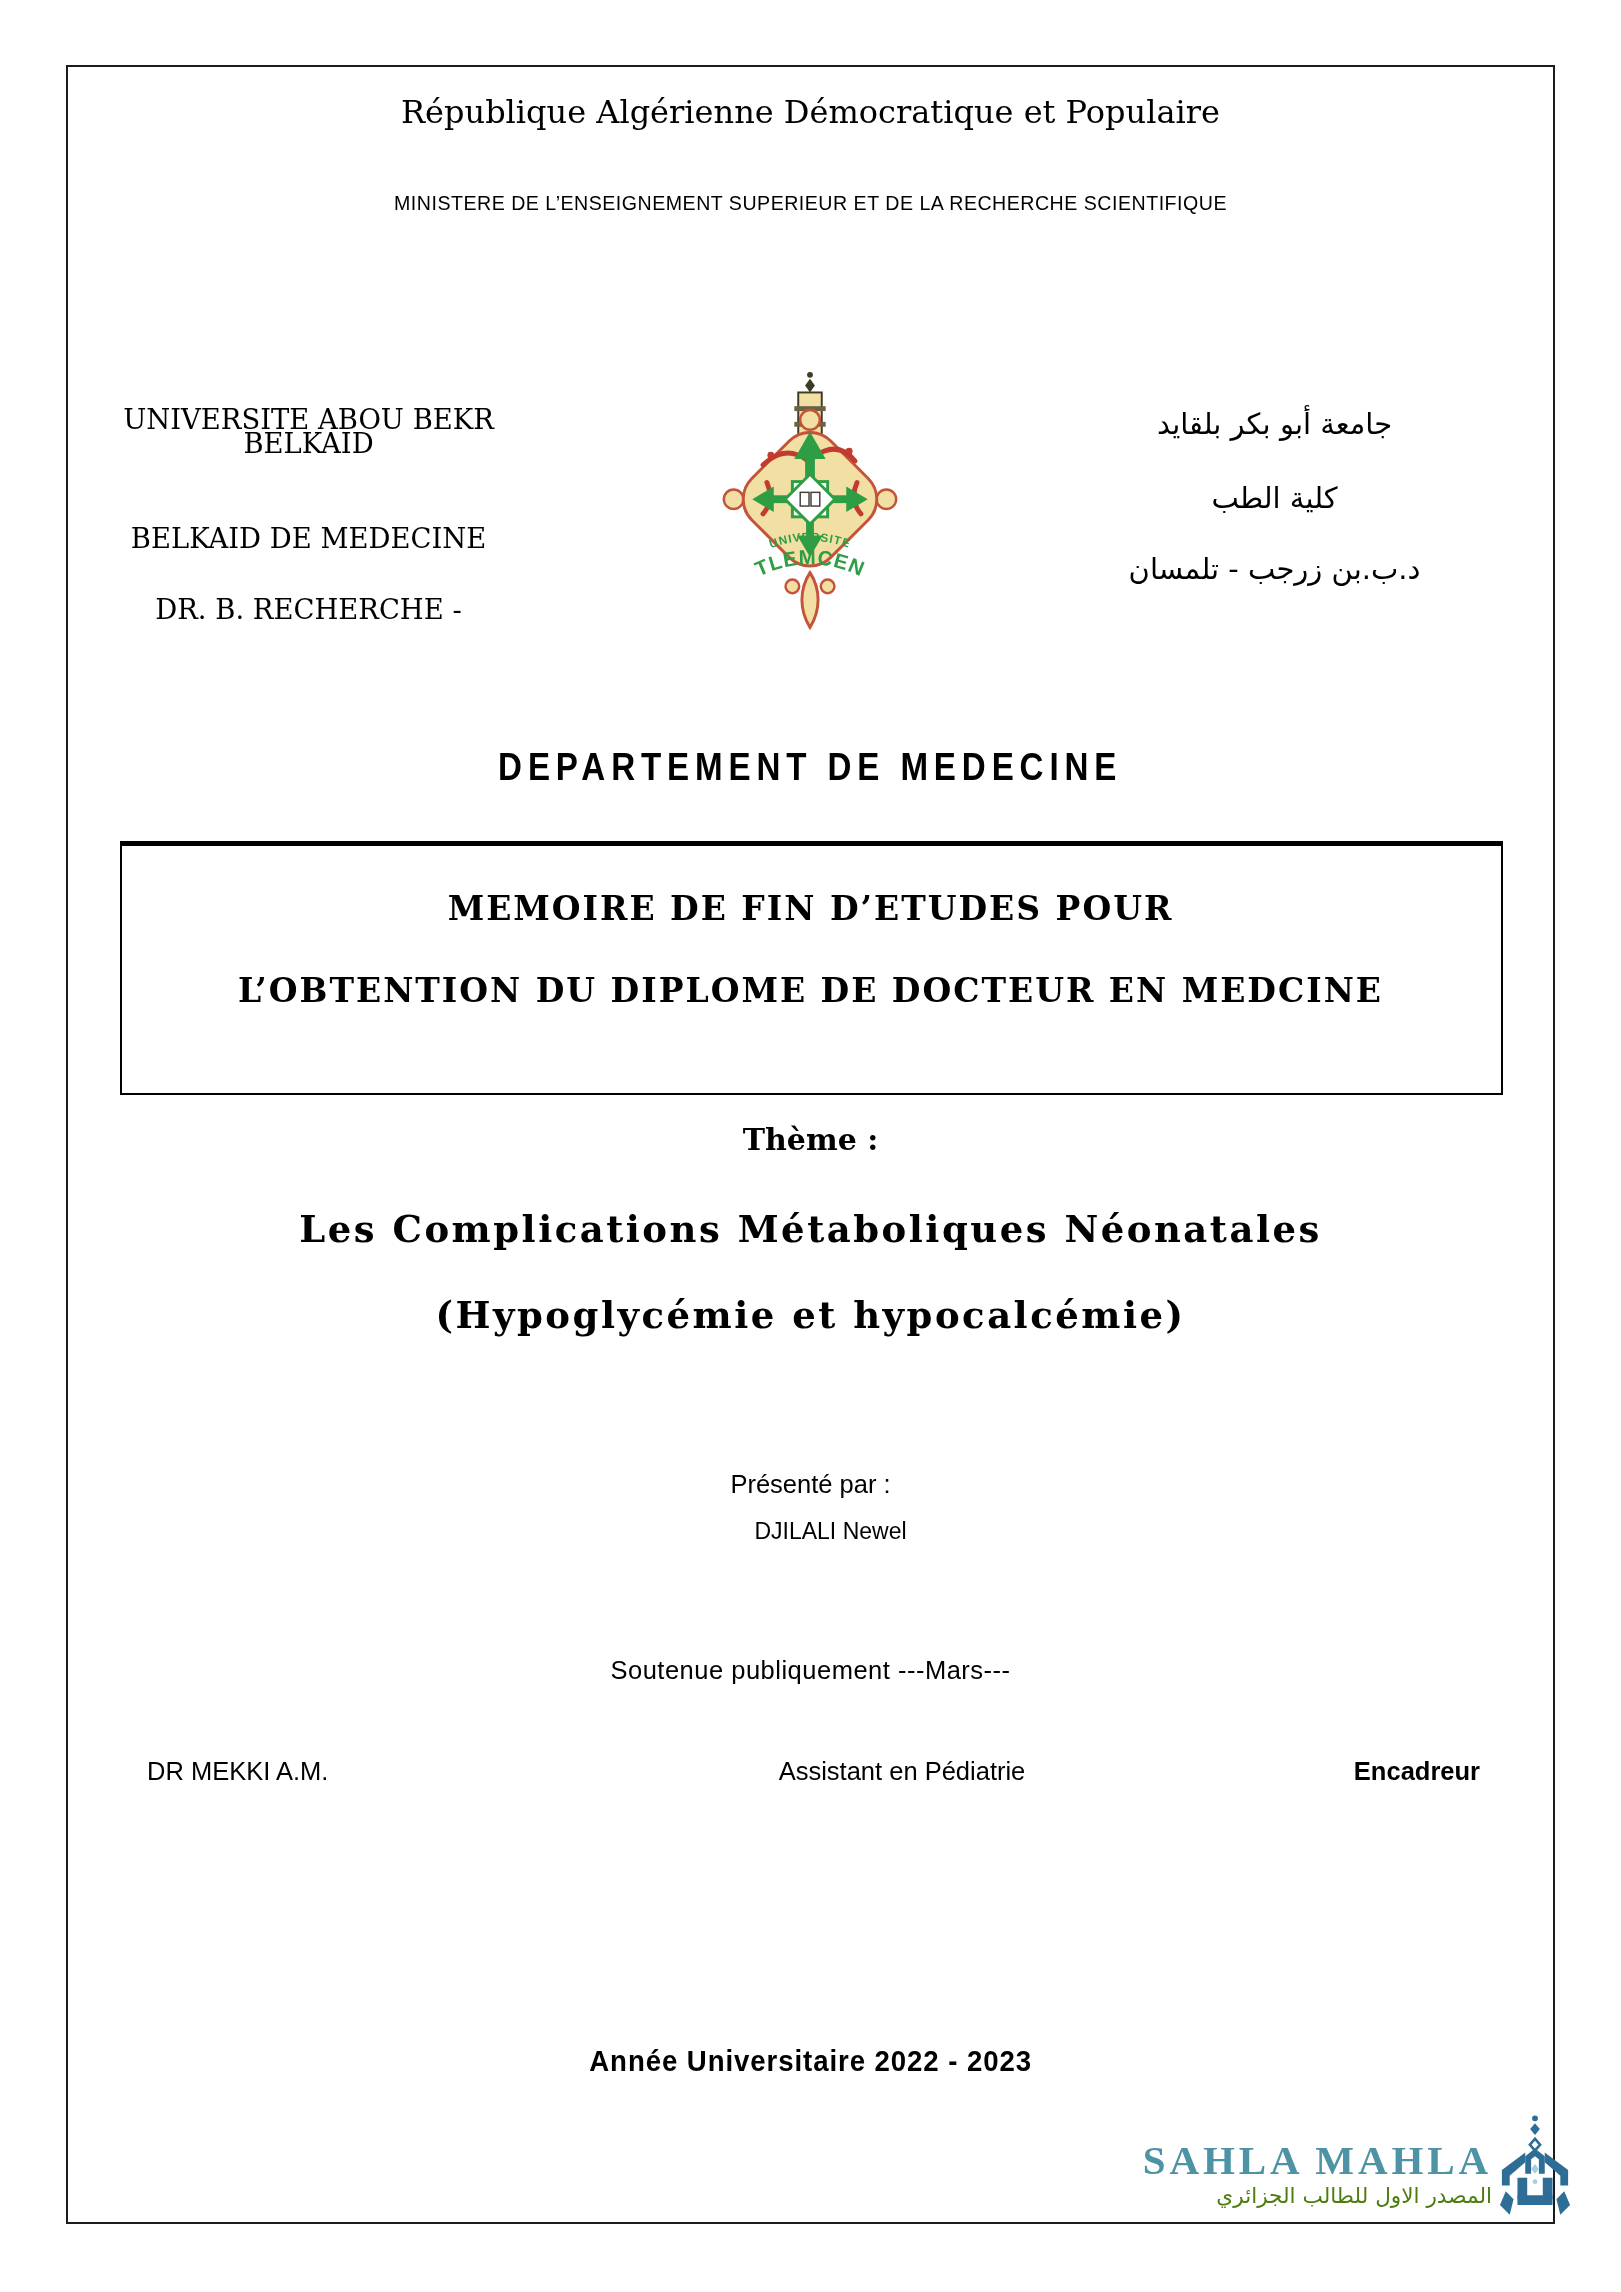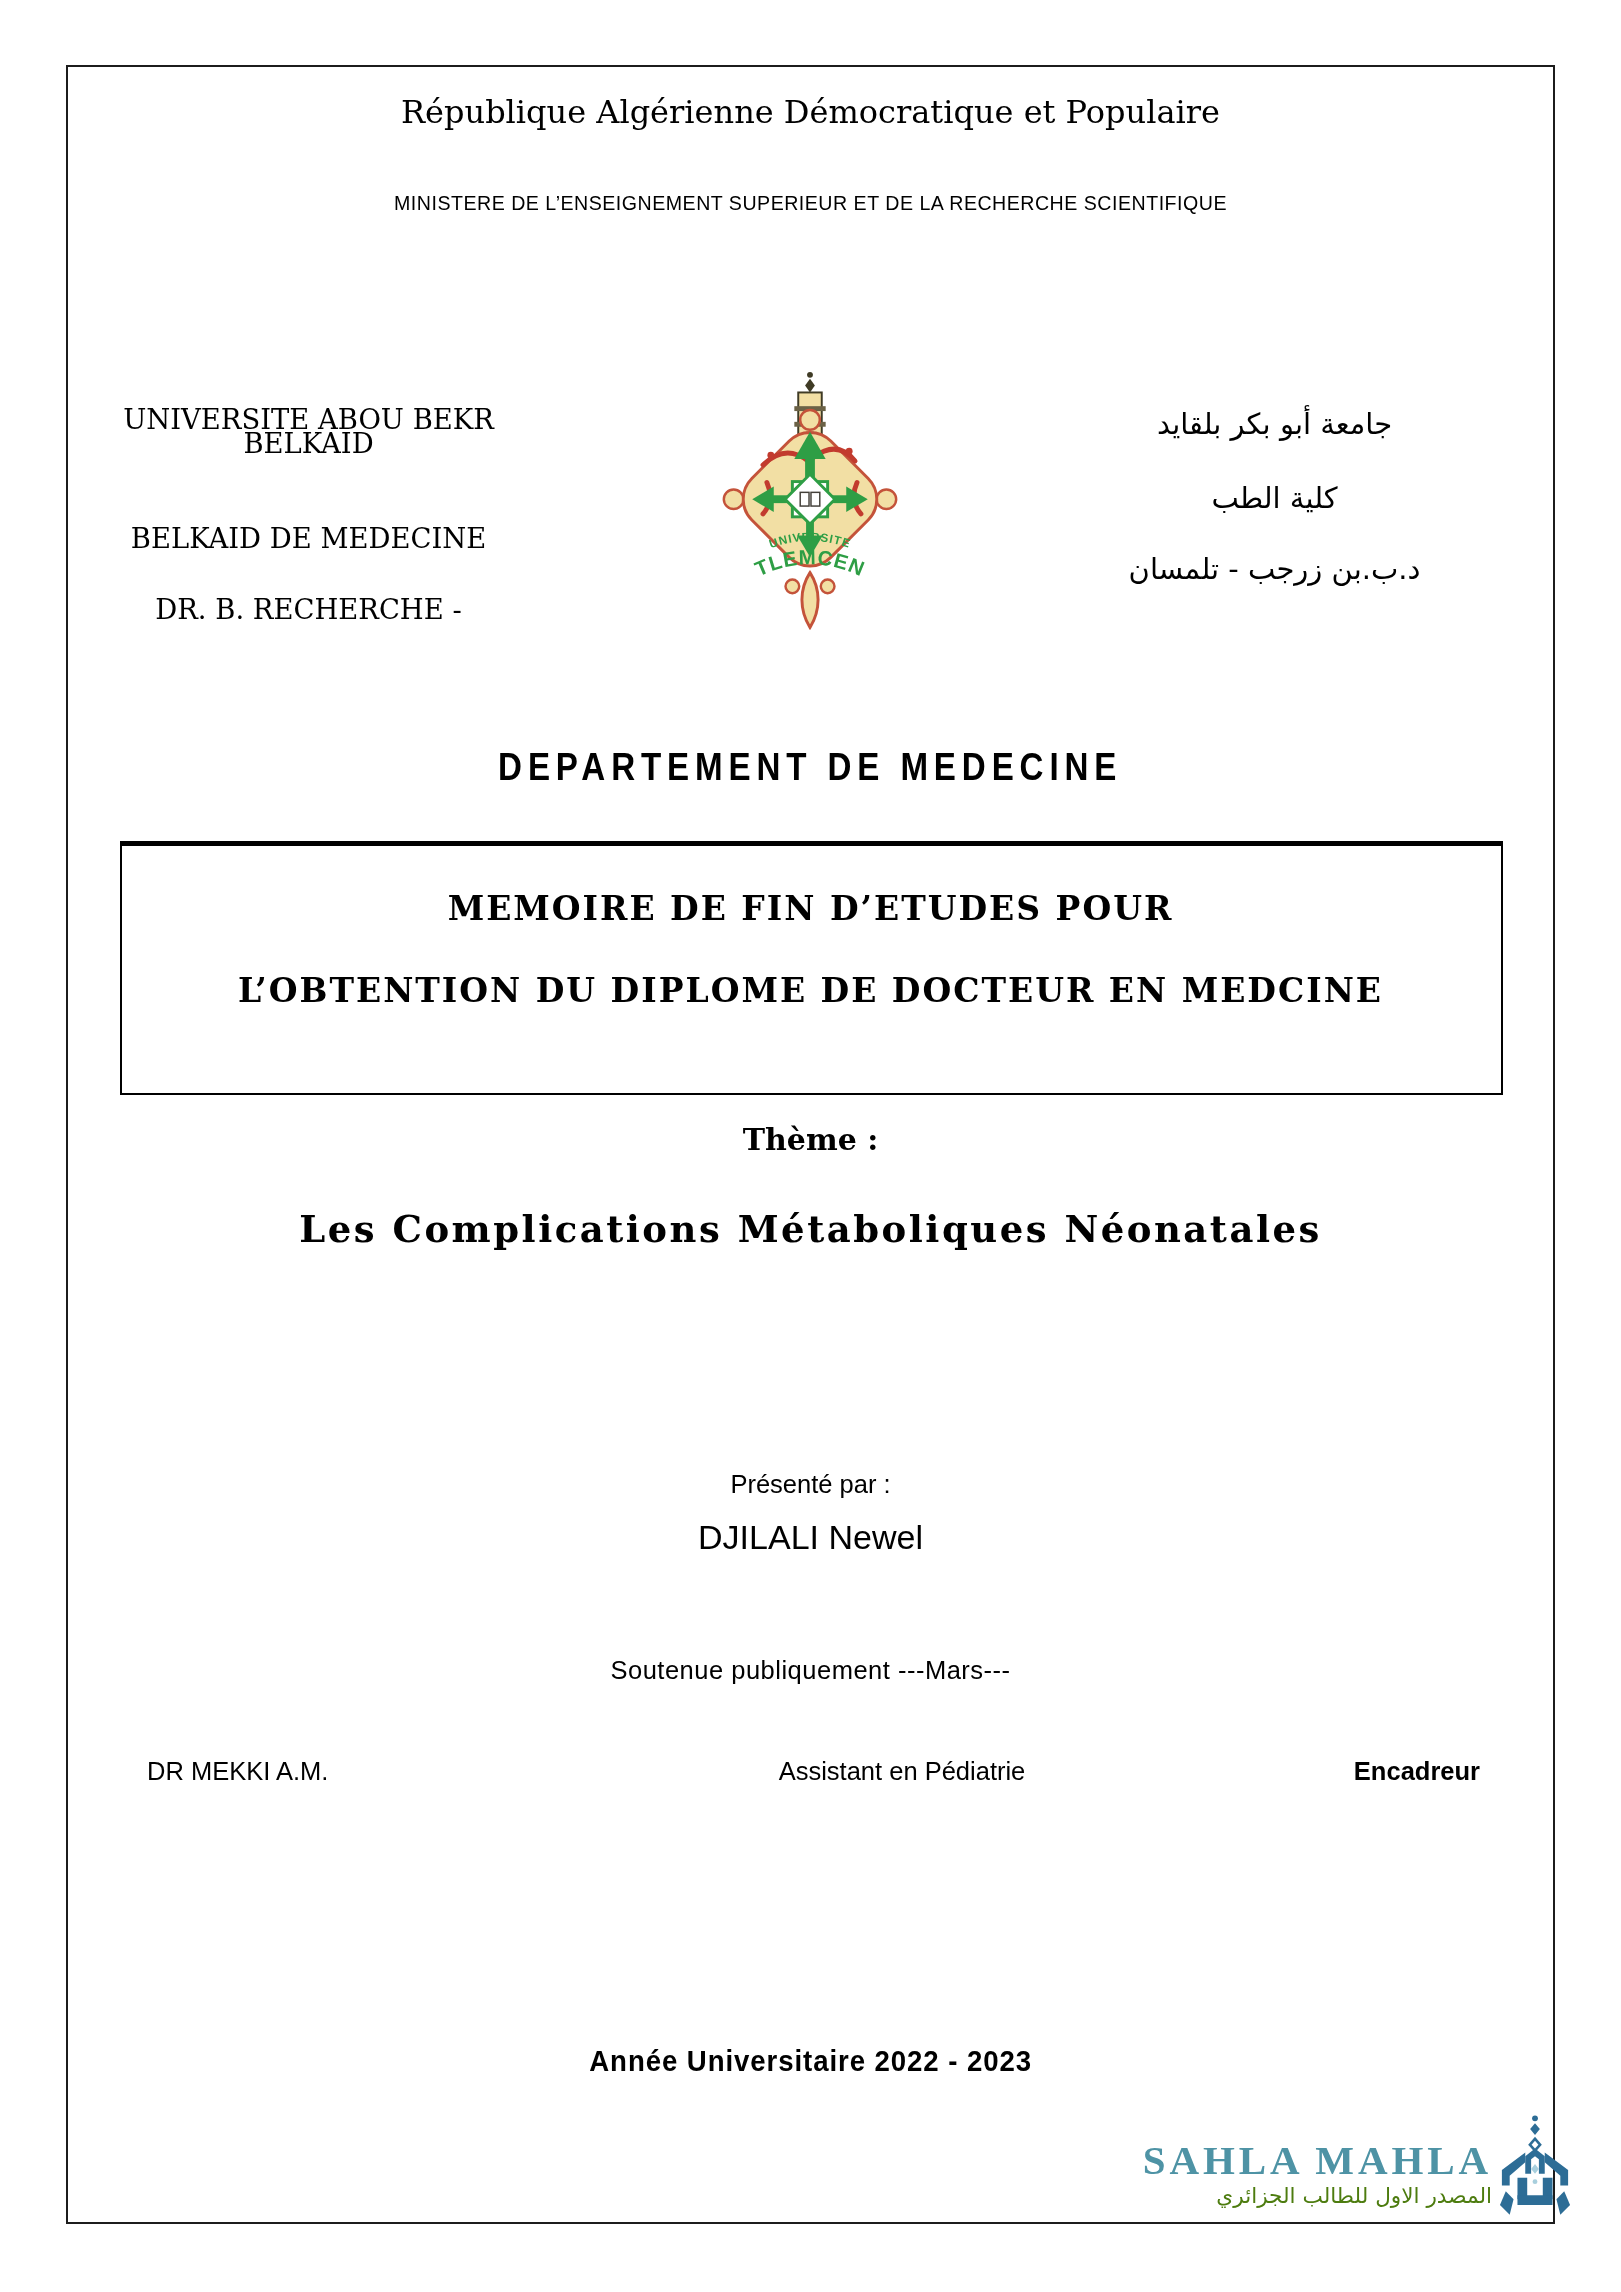--- a/index.html
+++ b/index.html
@@ -32,21 +32,21 @@
   .memoir-box{position:absolute;left:120px;top:841px;width:1379px;height:247px;
       border:2.9px solid #000;border-top-width:5.9px;background:#fff;}
   .memoir-l1{top:890px;font-size:33px;font-weight:bold;letter-spacing:2px;}
   .memoir-l2{top:972px;font-size:33px;font-weight:bold;letter-spacing:2px;}
 
   .theme-label{top:1123px;font-size:30px;font-weight:bold;}
   .title1{top:1208px;font-size:37px;font-weight:bold;letter-spacing:2.5px;}
   .title2{top:1294px;font-size:37px;font-weight:bold;letter-spacing:2.5px;}
 
   .presented-label{top:1470px;font-size:25.5px;}
-  .author{top:1518px;font-size:34px;}
+  .author{top:1518px;font-size:23px;margin-left:20px;}
   .defense{top:1656px;font-size:25.5px;letter-spacing:0.5px;}
 
   .jury-name{left:147px;top:1757px;font-size:25.5px;white-space:nowrap;}
   .jury-title{left:657px;top:1757px;width:490px;text-align:center;font-size:25.5px;}
   .jury-role{left:1274px;top:1757px;width:206px;text-align:right;font-size:25.5px;font-weight:bold;}
 
   .year{top:2044px;font-weight:bold;}
   .year .squeeze{display:inline-block;font-size:30px;letter-spacing:1px;
       transform:scaleX(.92);transform-origin:center;white-space:nowrap;}
 
@@ -142,20 +142,21 @@
   <div class="abs ctr sans department">
     <span class="squeeze">DEPARTEMENT DE MEDECINE</span>
   </div>
 
   <div class="memoir-box"></div>
   <div class="abs ctr serif memoir-l1">MEMOIRE DE FIN D’ETUDES POUR</div>
   <div class="abs ctr serif memoir-l2">L’OBTENTION DU DIPLOME DE DOCTEUR EN MEDCINE</div>
 
   <div class="abs ctr serif theme-label">Thème :</div>
   <div class="abs ctr serif title1">Les Complications Métaboliques Néonatales</div>
+  <div class="abs ctr serif title2">(Hypoglycémie et hypocalcémie)</div>
 
   <div class="abs ctr sans presented-label">Présenté par :</div>
   <div class="abs ctr sans author">DJILALI Newel</div>
 
   <div class="abs ctr sans defense">Soutenue publiquement ---Mars---</div>
 
   <div class="abs sans jury-name">DR MEKKI A.M.</div>
   <div class="abs sans jury-title">Assistant en Pédiatrie</div>
   <div class="abs sans jury-role">Encadreur</div>
 

